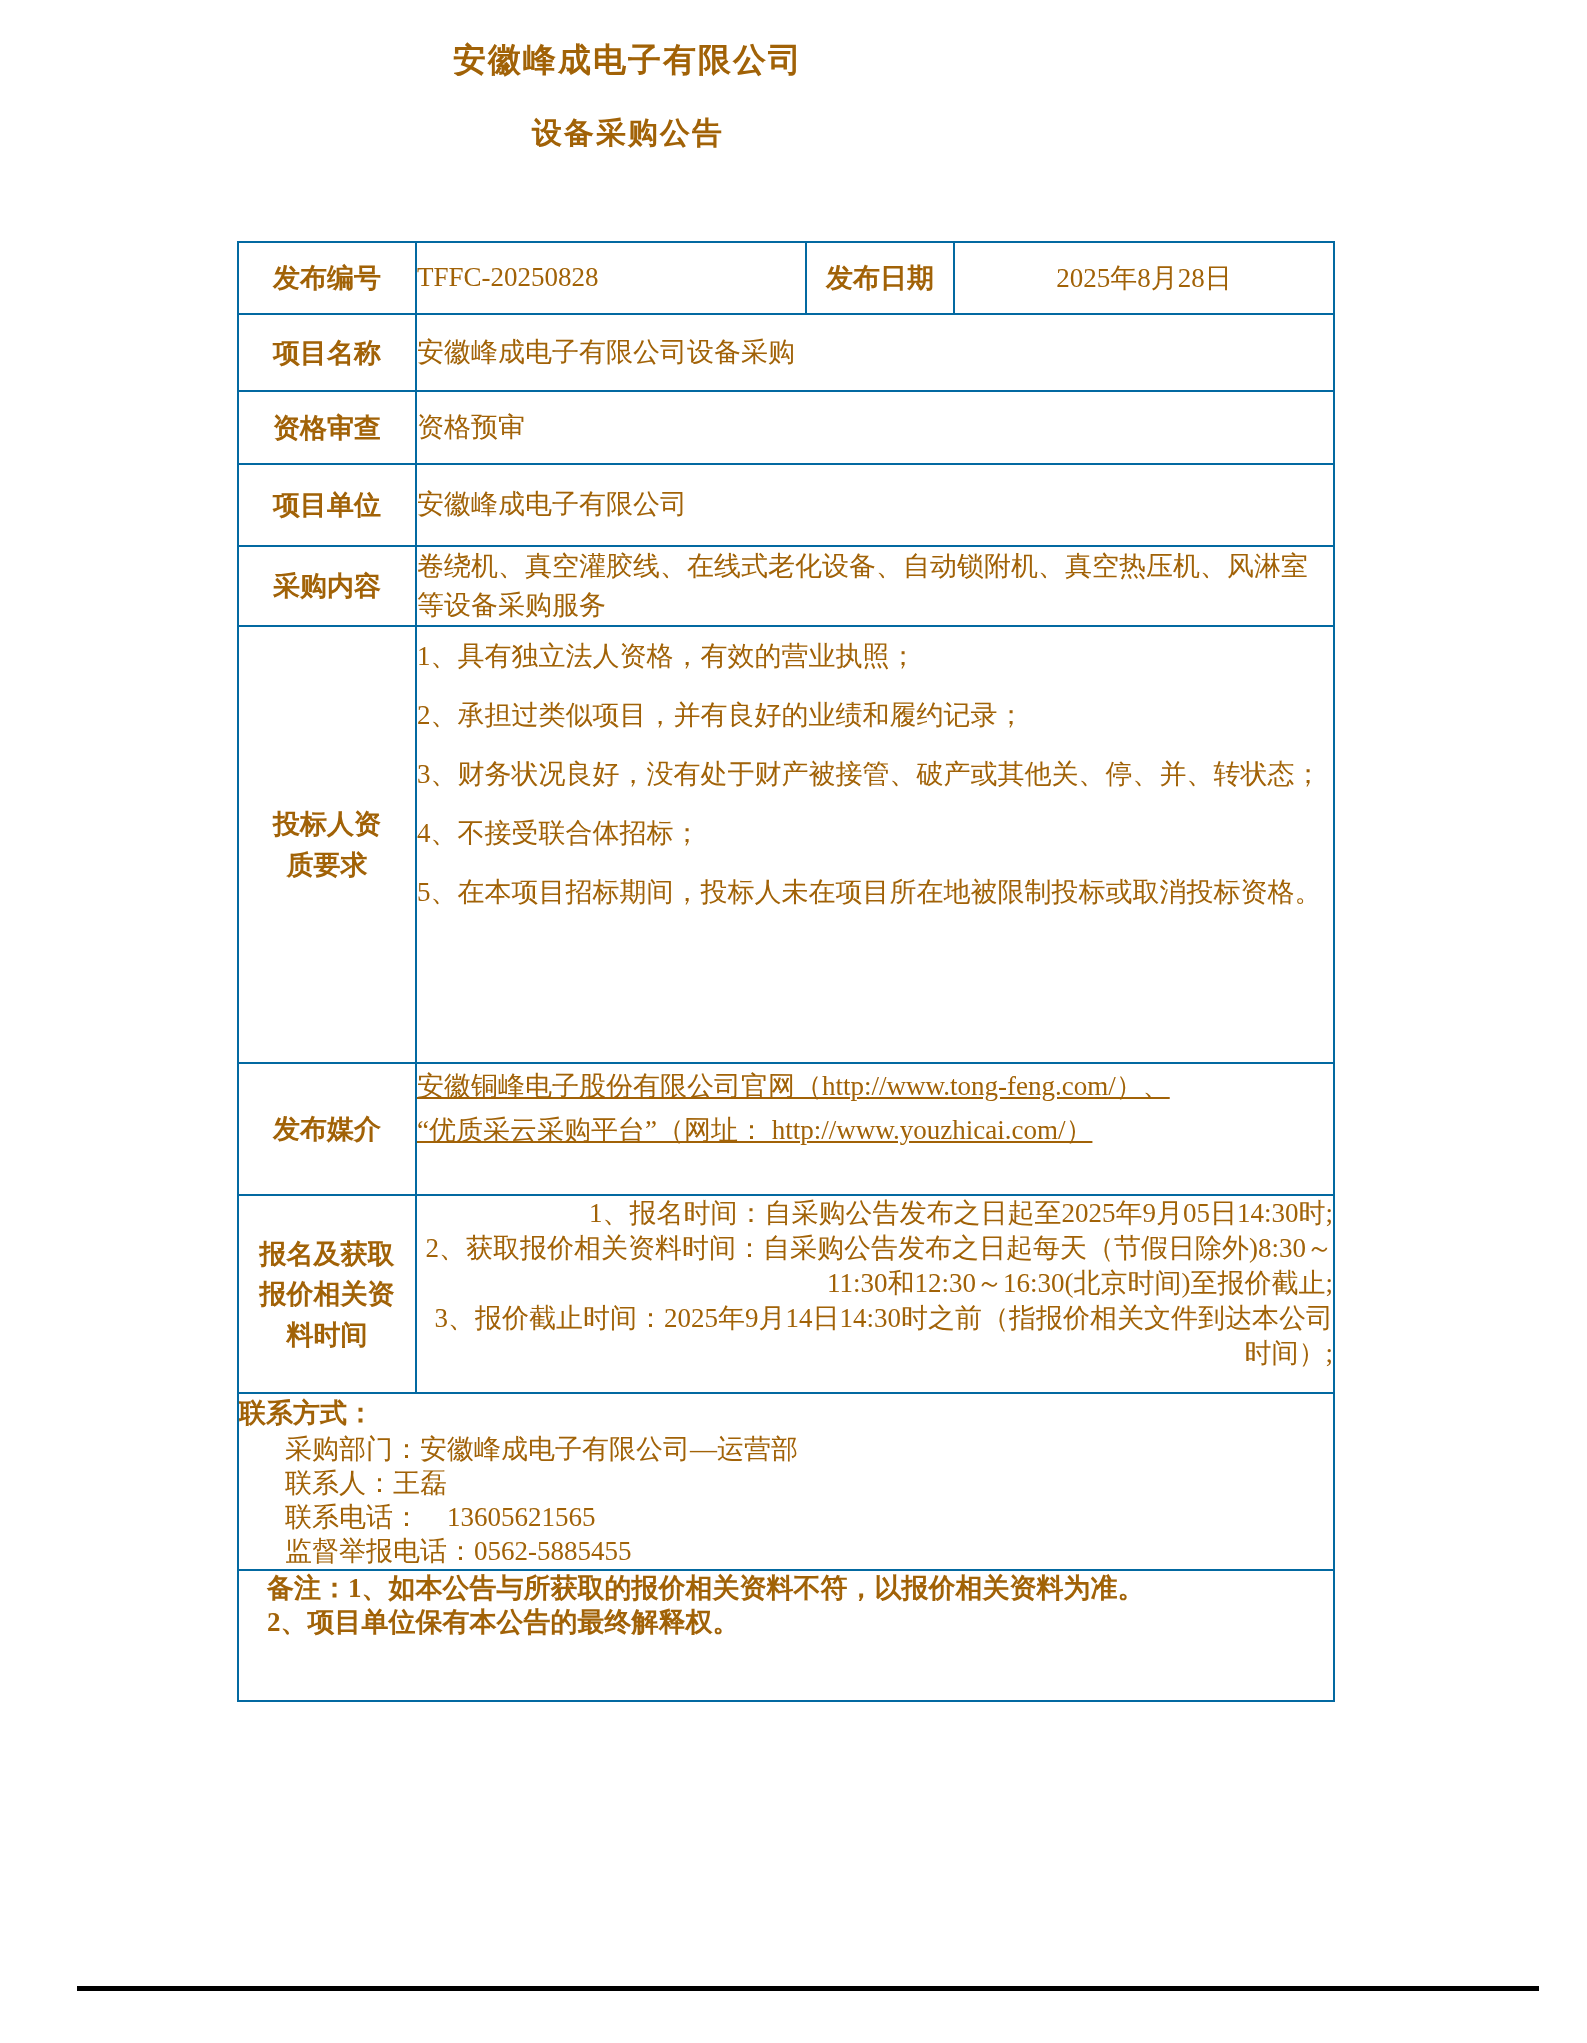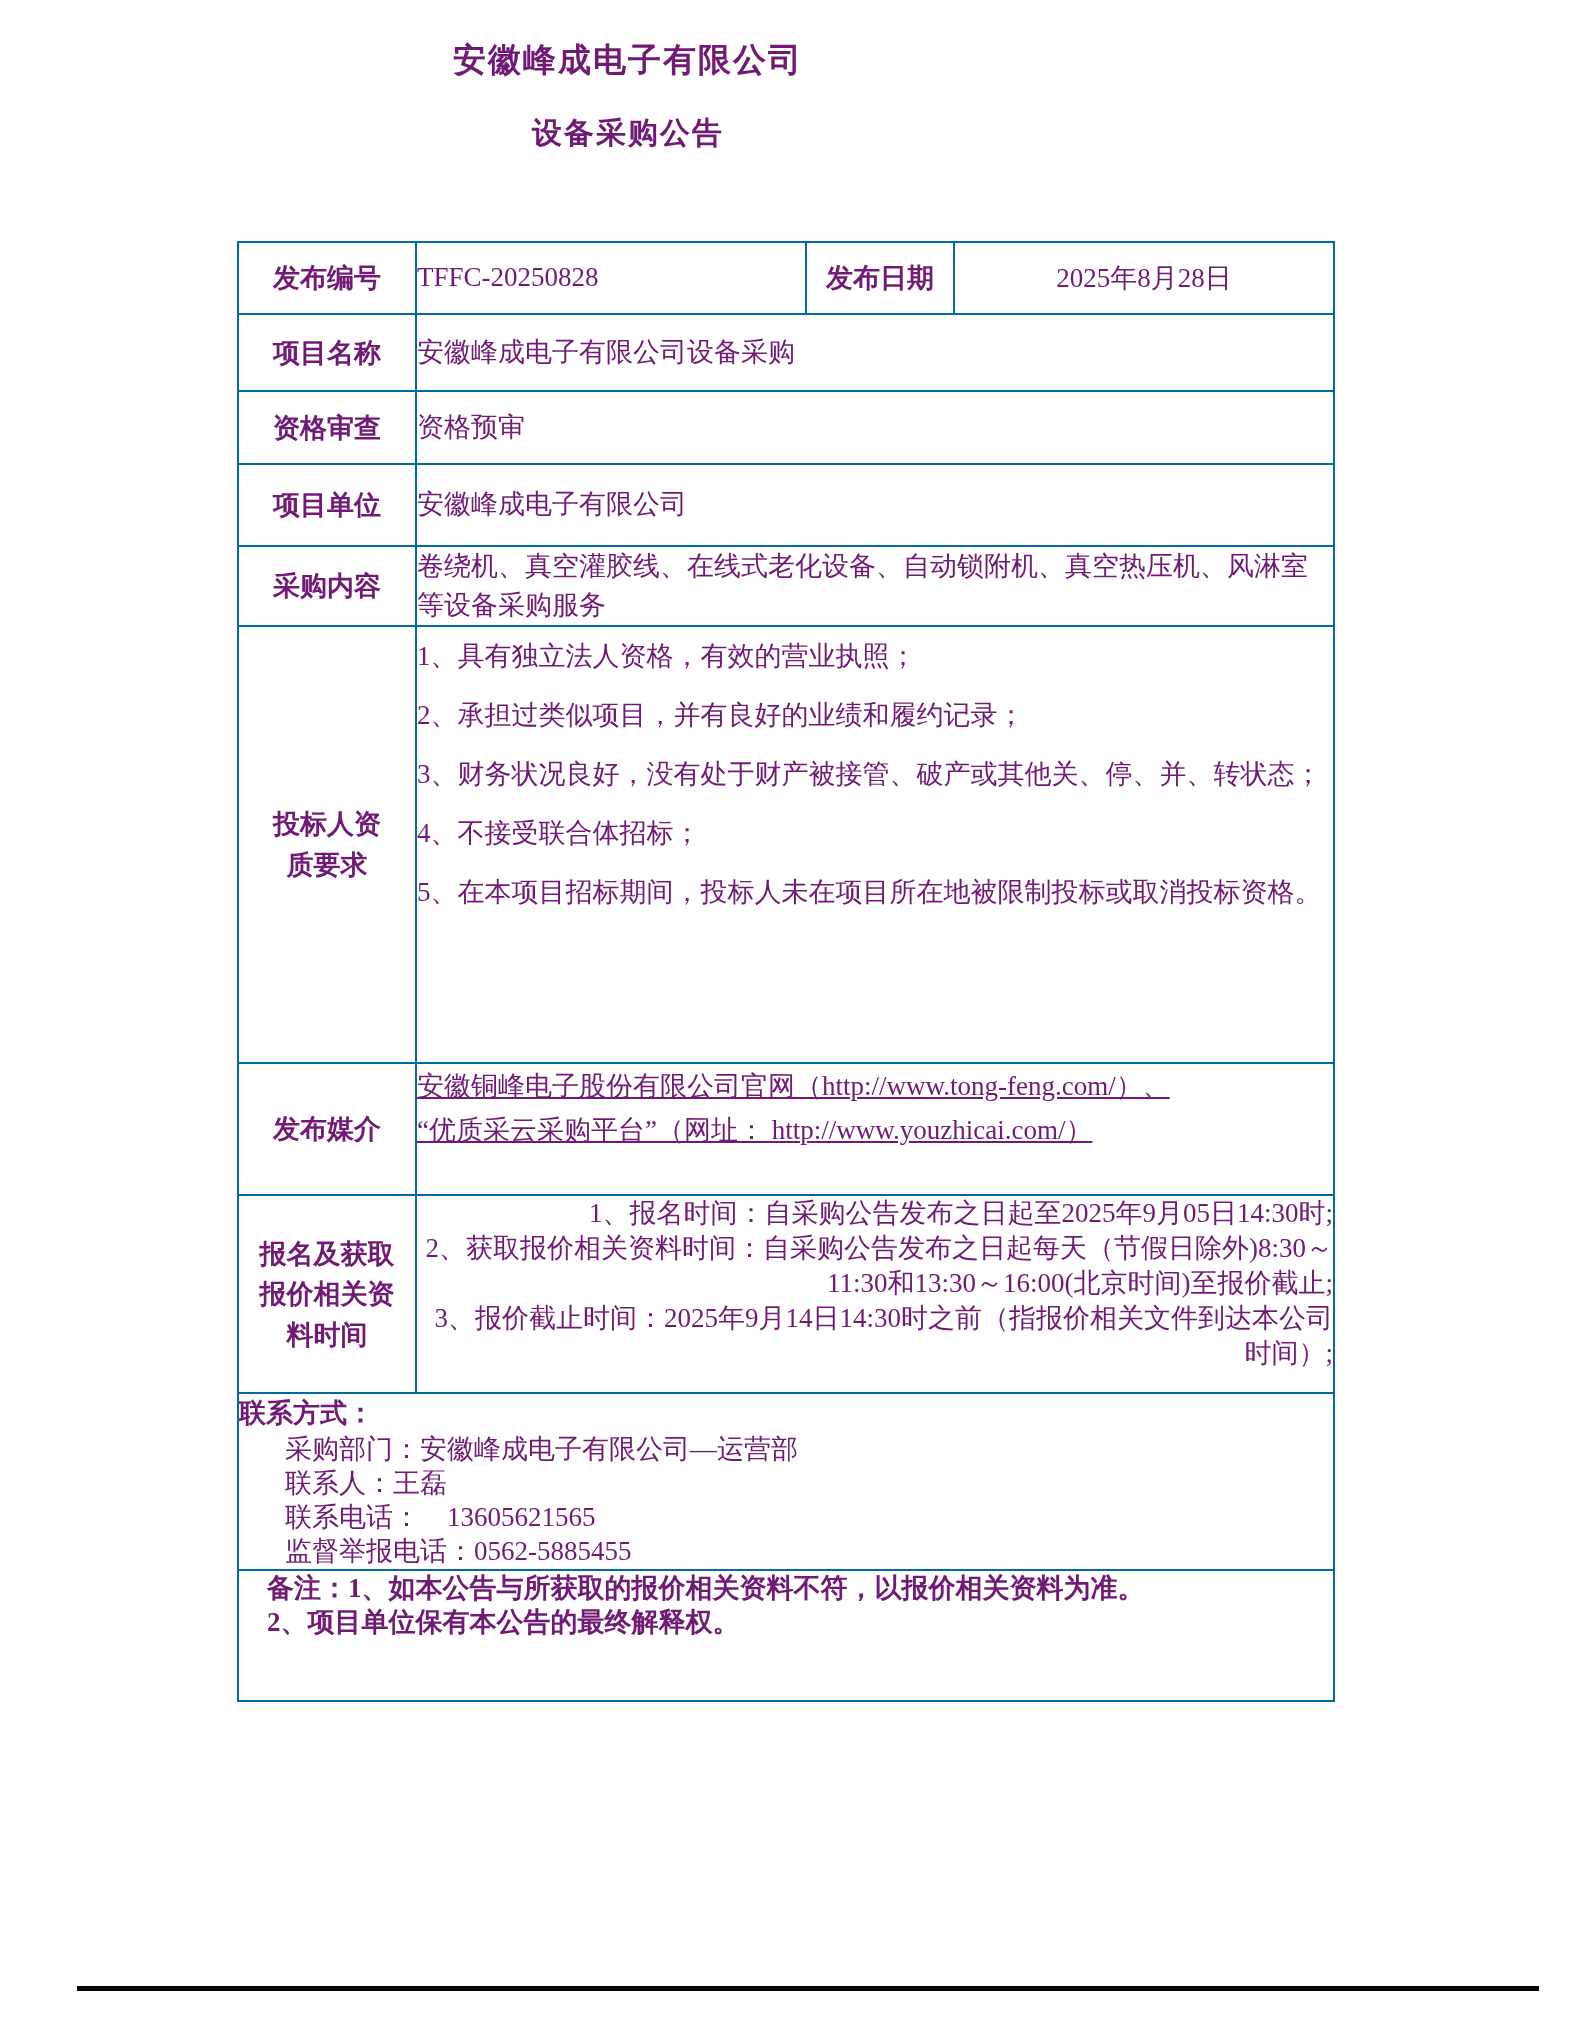--- a/index.html
+++ b/index.html
@@ -1,18 +1,18 @@
 <!DOCTYPE html>
 <html><head>
 <meta charset="utf-8">
 <style>
   html,body { margin:0; padding:0; background:#fff; }
   .page {
     position:relative; width:1587px; height:2043px; background:#ffffff;
-    font-family:"Liberation Serif","DejaVu Serif",serif; color:#701a75;
+    font-family:"Liberation Serif","DejaVu Serif",serif; color:#a16207;
     overflow:hidden;
   }
   .titles { position:absolute; top:38px; left:0; width:1256px; text-align:center;
             font-family:"Liberation Sans","DejaVu Sans",sans-serif; }
   .titles h1 { margin:0; font-size:33px; font-weight:bold; letter-spacing:2px; }
   .titles h2 { margin:30px 0 0 0; font-size:30px; font-weight:bold; letter-spacing:2px; }
 
   table.doc {
     position:absolute; left:237px; top:241px; width:1096px;
     border-collapse:collapse; table-layout:fixed;
@@ -112,21 +112,21 @@
         <p>“优质采云采购平台”（网址： http://www.youzhicai.com/）</p>
       </td>
     </tr>
 
     <tr style="height:198px">
       <td class="lbl">
         <div class="lbl-wide">报名及获取报价相关资料时间</div>
       </td>
       <td class="sched-content" colspan="3">
         <p>1、报名时间：自采购公告发布之日起至2025年9月05日14:30时;</p>
-        <p>2、获取报价相关资料时间：自采购公告发布之日起每天（节假日除外)8:30～11:30和13:30～16:00(北京时间)至报价截止;</p>
+        <p>2、获取报价相关资料时间：自采购公告发布之日起每天（节假日除外)8:30～11:30和12:30～16:30(北京时间)至报价截止;</p>
         <p>3、报价截止时间：2025年9月14日14:30时之前（指报价相关文件到达本公司时间）;</p>
       </td>
     </tr>
 
     <tr style="height:177px">
       <td class="contact-cell" colspan="4">
         <div class="contact-heading">联系方式：</div>
         <div class="contact-line">采购部门：安徽峰成电子有限公司—运营部</div>
         <div class="contact-line">联系人：王磊</div>
         <div class="contact-line">联系电话：    13605621565</div>

